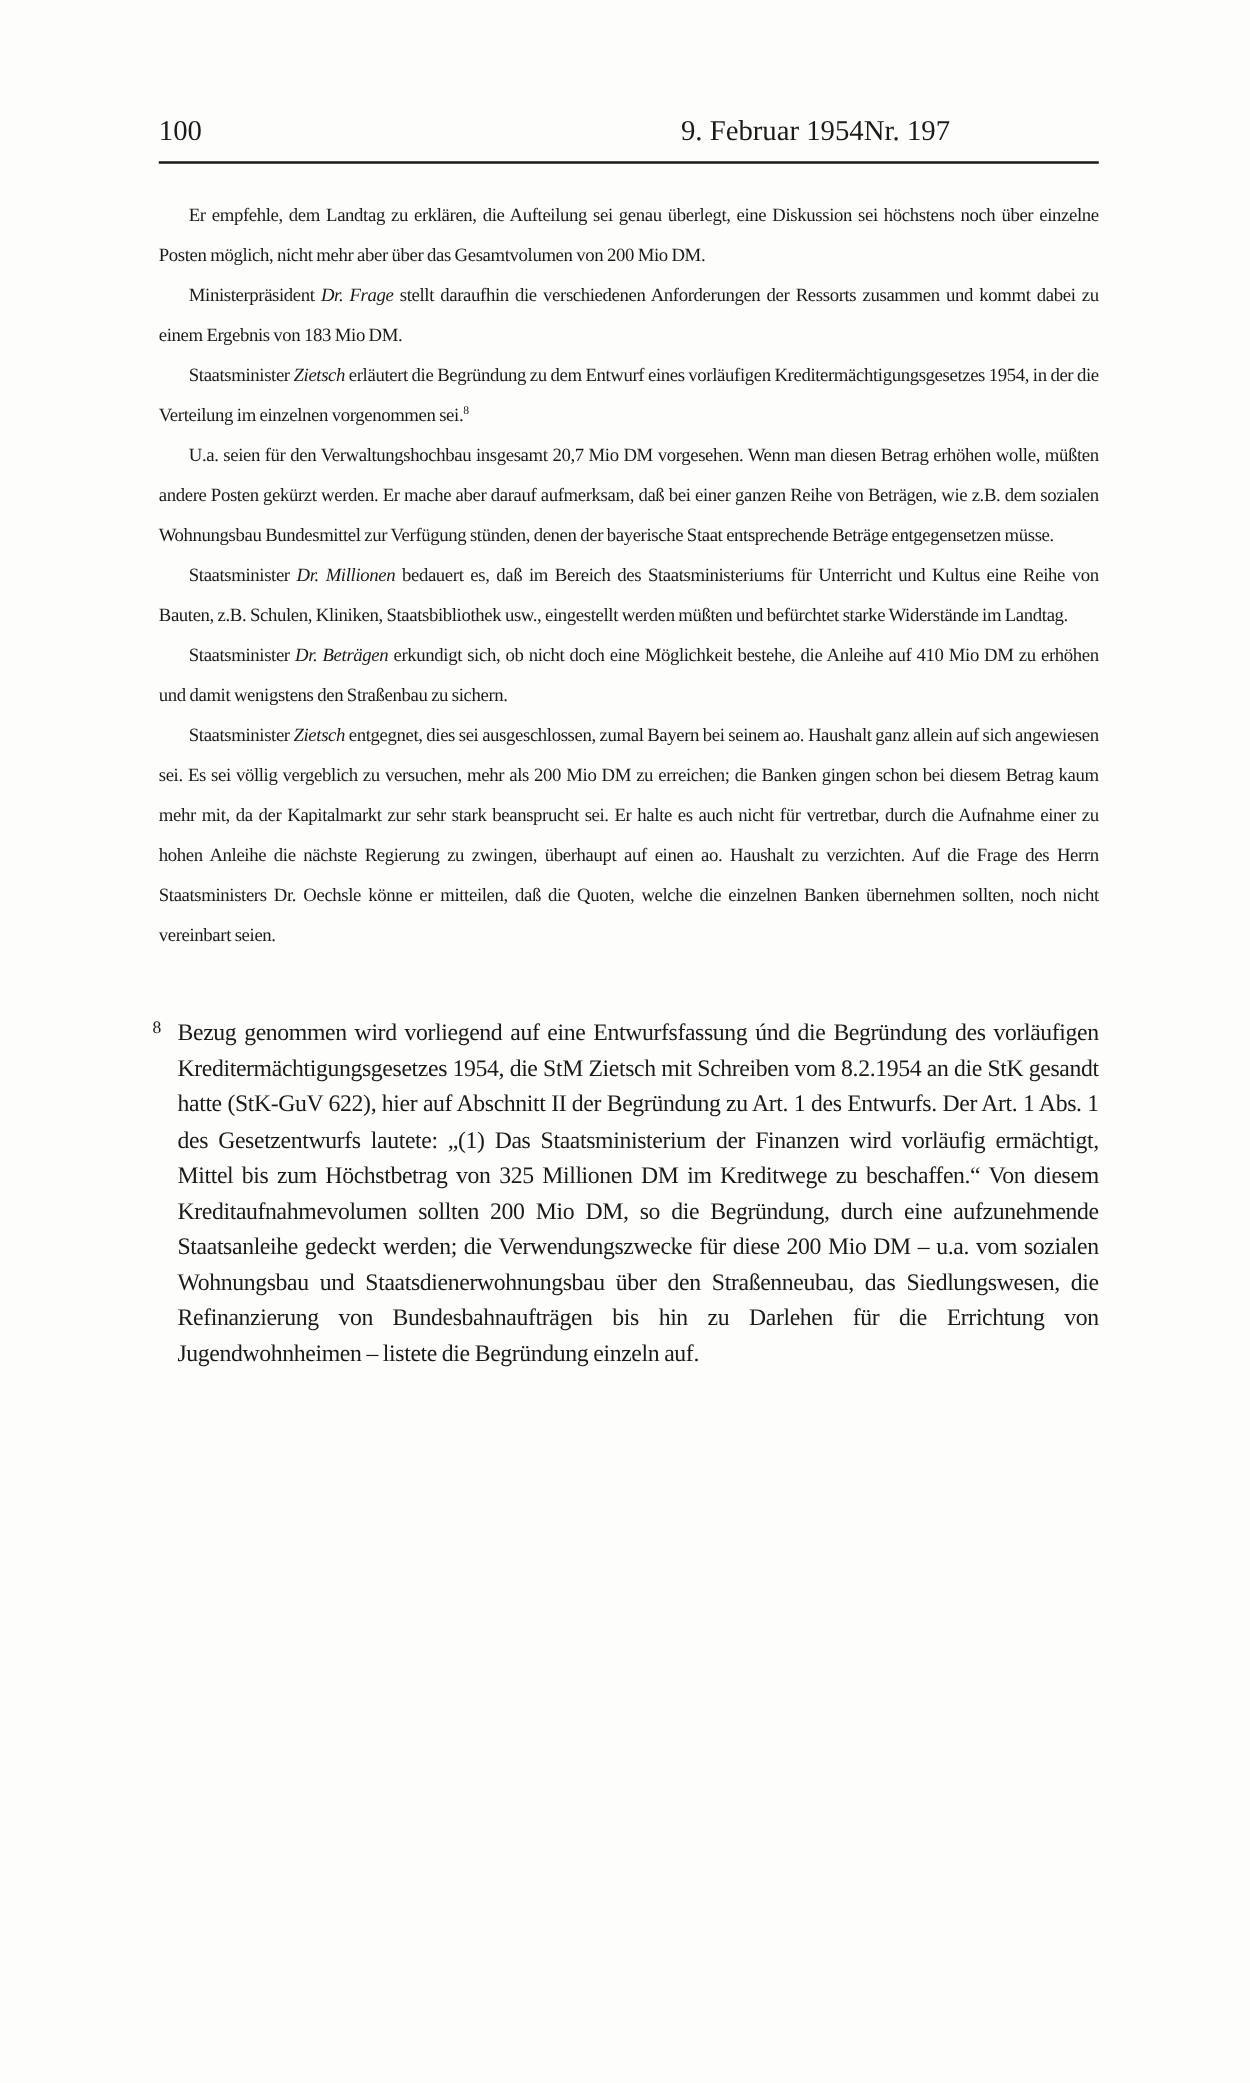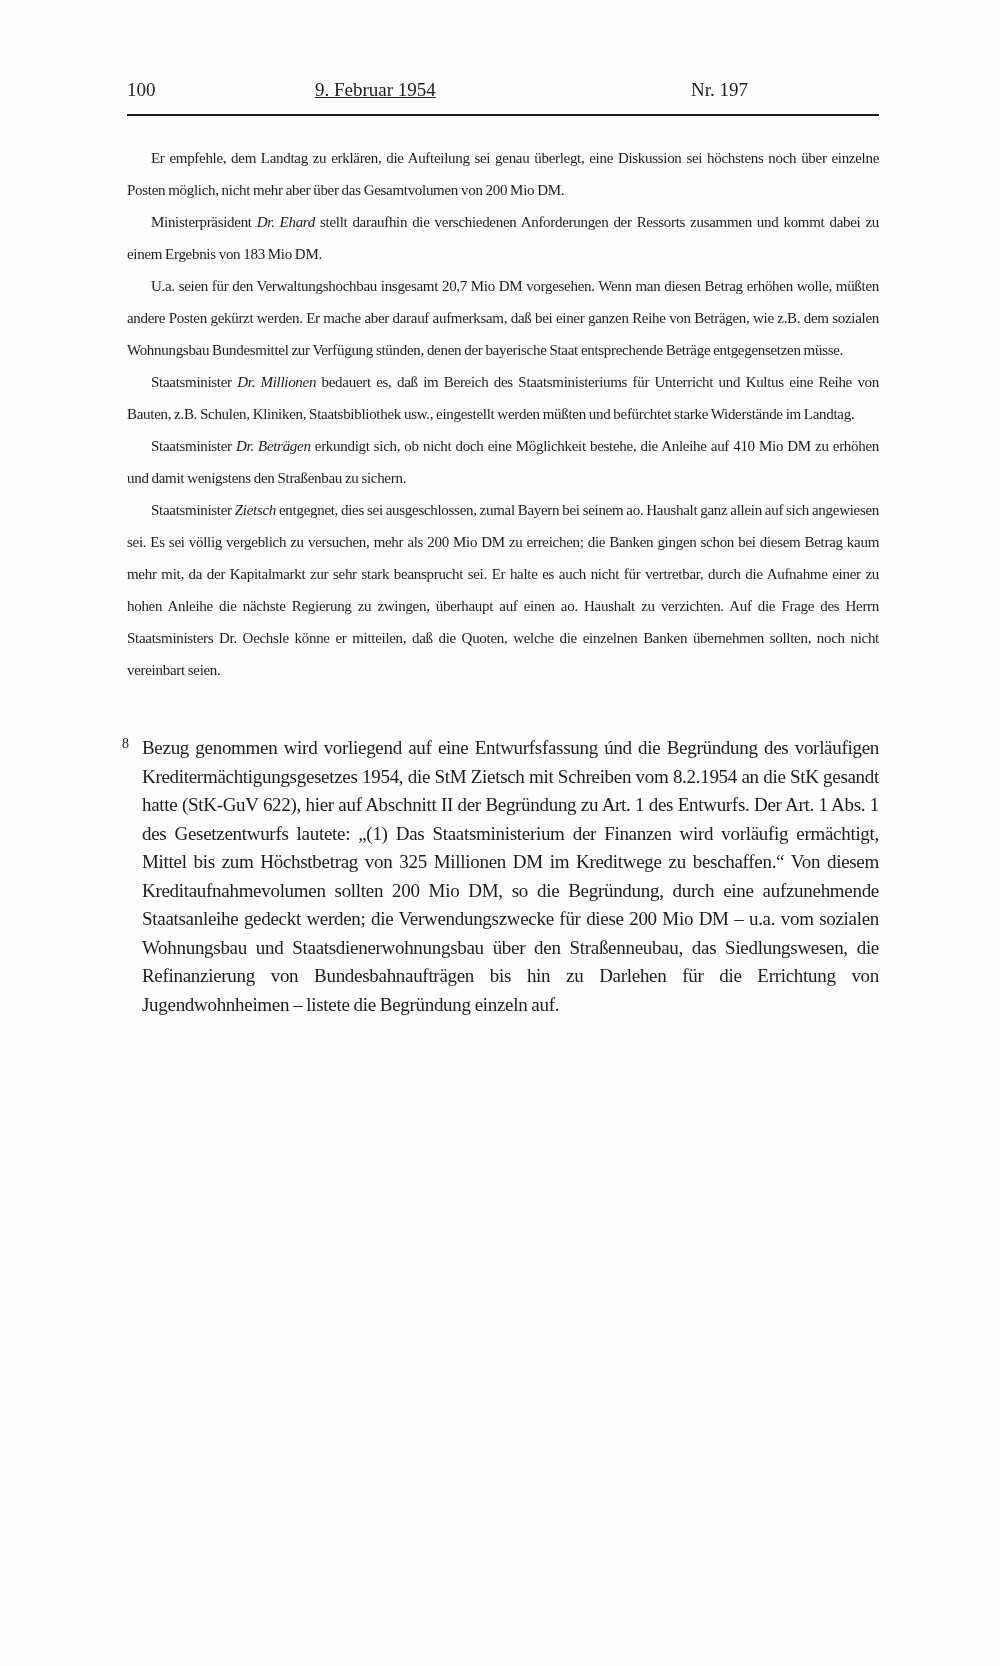--- a/index.html
+++ b/index.html
@@ -18,25 +18,26 @@
   }
   .content {
     position: absolute;
     left: 127px;
     top: 76px;
     width: 752px;
   }
   .running-head {
     display: flex;
     align-items: baseline;
-    font-size: 19px;
+    font-size: 23px;
     line-height: 28px;
+    margin-top: 15px;
   }
   .running-head .left  { flex: 1; text-align: left; }
-  .running-head .mid   { flex: 2; text-align: left; text-decoration: underline; }
+  .running-head .mid   { flex: 2; text-align: right; }
   .running-head .right { flex: 1; }
   .head-rule {
     border: 0;
     border-top: 2px solid #1b1b1b;
     margin: 10px 0 0 0;
   }
   .body-text {
     margin-top: 26px;
     font-size: 15px;
     line-height: 32px;
@@ -85,22 +86,23 @@
     <div class="running-head">
       <span class="left">100</span>
       <span class="mid">9. Februar 1954</span>
       <span class="right">Nr. 197</span>
     </div>
     <hr class="head-rule">
 
     <div class="body-text">
       <p><span>Er empfehle, dem Landtag zu erklären, die Aufteilung sei genau überlegt, eine Diskussion sei höchstens noch über einzelne Posten möglich, nicht mehr aber über das Gesamtvolumen von 200 Mio DM.</span></p>
 
-      <p><span>Ministerpräsident </span><span class="it">Dr. Ehard</span><span> stellt daraufhin die verschiedenen Anforderungen der Ressorts zusammen und kommt dabei zu einem Ergebnis von 183 Mio DM.</span></p>
+      <p><span>Ministerpräsident </span><span class="it">Dr. Frage</span><span> stellt daraufhin die verschiedenen Anforderungen der Ressorts zusammen und kommt dabei zu einem Ergebnis von 183 Mio DM.</span></p>
 
+      <p><span>Staatsminister </span><span class="it">Zietsch</span><span> erläutert die Begründung zu dem Entwurf eines vorläufigen Kreditermächtigungsgesetzes 1954, in der die Verteilung im einzelnen vorgenommen sei.</span><sup class="fn-ref">8</sup></p>
 
       <p><span>U.a. seien für den Verwaltungshochbau insgesamt 20,7 Mio DM vorgesehen. Wenn man diesen Betrag erhöhen wolle, müßten andere Posten gekürzt werden. Er mache aber darauf aufmerksam, daß bei einer ganzen Reihe von Beträgen, wie z.B. dem sozialen Wohnungsbau Bundesmittel zur Verfügung stünden, denen der bayerische Staat entsprechende Beträge entgegensetzen müsse.</span></p>
 
       <p><span>Staatsminister </span><span class="it">Dr. Millionen</span><span> bedauert es, daß im Bereich des Staatsministeriums für Unterricht und Kultus eine Reihe von Bauten, z.B. Schulen, Kliniken, Staatsbibliothek usw., eingestellt werden müßten und befürchtet starke Widerstände im Landtag.</span></p>
 
       <p><span>Staatsminister </span><span class="it">Dr. Beträgen</span><span> erkundigt sich, ob nicht doch eine Möglichkeit bestehe, die Anleihe auf 410 Mio DM zu erhöhen und damit wenigstens den Straßenbau zu sichern.</span></p>
 
       <p><span>Staatsminister </span><span class="it">Zietsch</span><span> entgegnet, dies sei ausgeschlossen, zumal Bayern bei seinem ao. Haushalt ganz allein auf sich angewiesen sei. Es sei völlig vergeblich zu versuchen, mehr als 200 Mio DM zu erreichen; die Banken gingen schon bei diesem Betrag kaum mehr mit, da der Kapitalmarkt zur sehr stark beansprucht sei. Er halte es auch nicht für vertretbar, durch die Aufnahme einer zu hohen Anleihe die nächste Regierung zu zwingen, überhaupt auf einen ao. Haushalt zu verzichten. Auf die Frage des Herrn Staatsministers Dr. Oechsle könne er mitteilen, daß die Quoten, welche die einzelnen Banken übernehmen sollten, noch nicht vereinbart seien.</span></p>
     </div>
 

